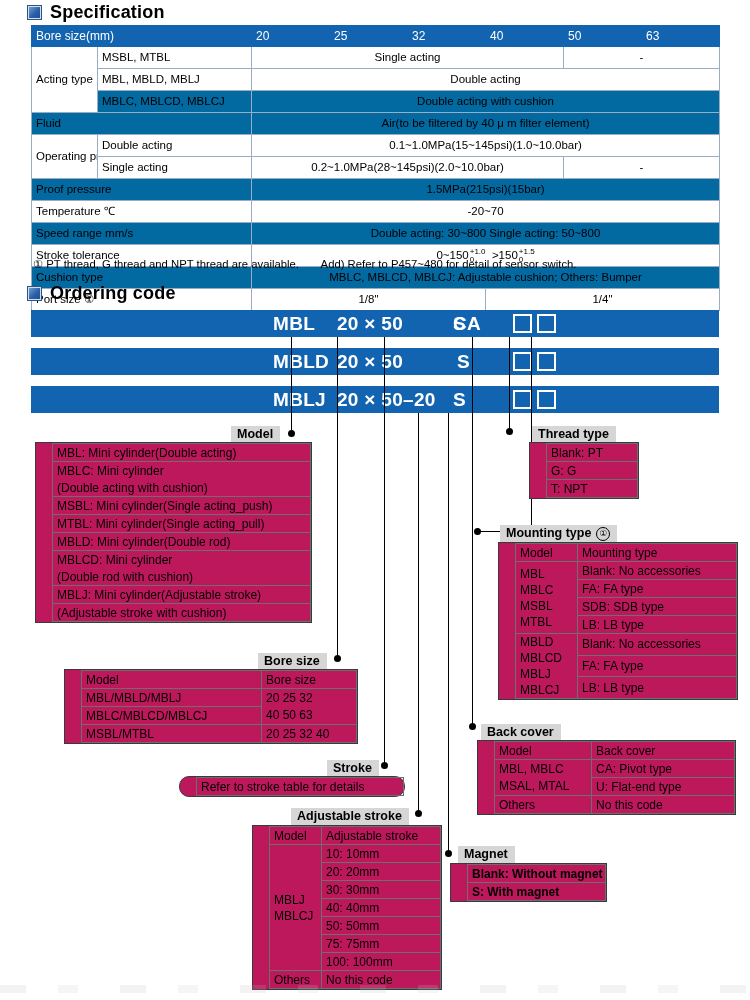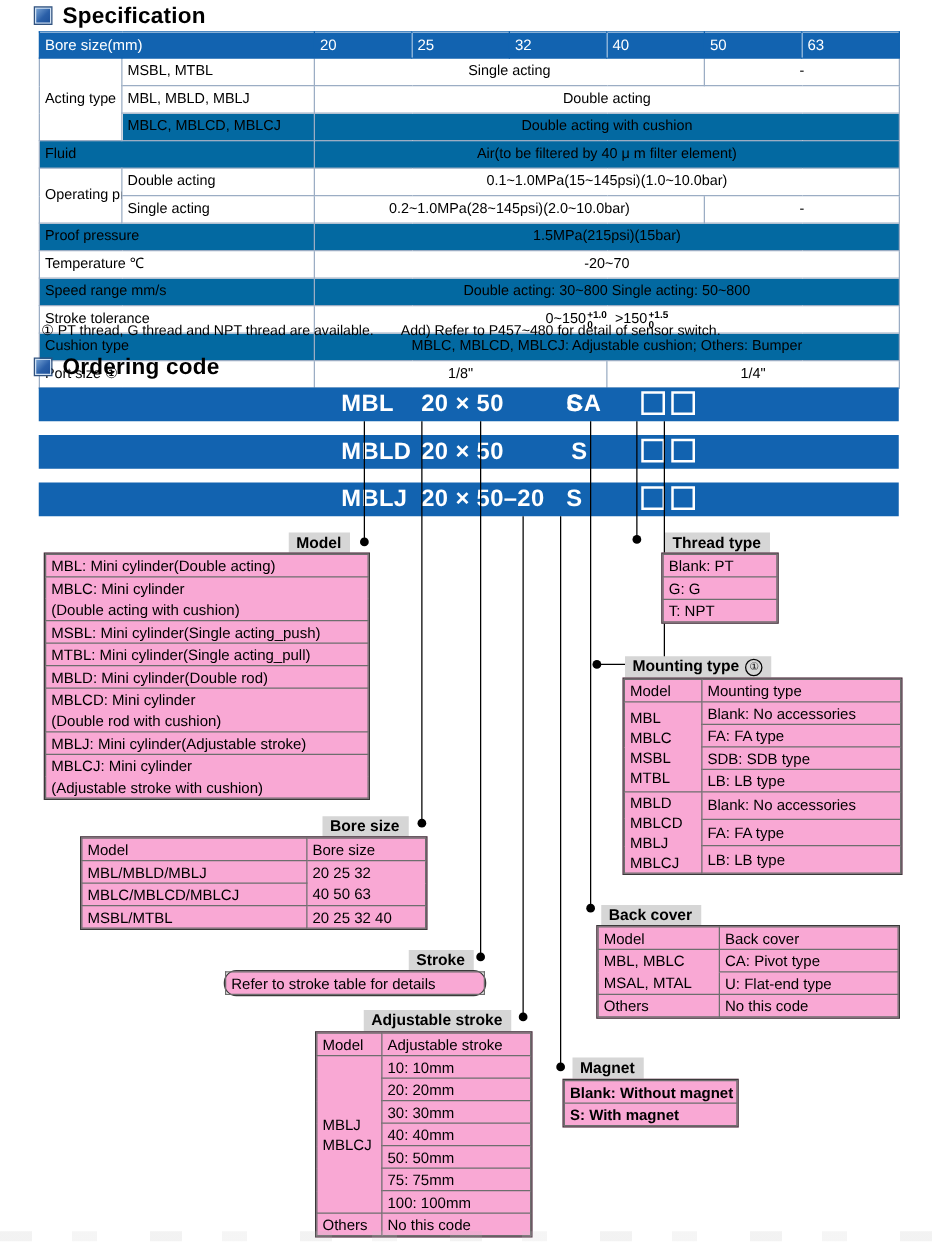--- a/index.html
+++ b/index.html
@@ -49,21 +49,21 @@
   #spec-table .hdr td.num{text-align:left;}
   .shade{background:#0369a1;}
   .ctr{text-align:center;}
   .lbl{padding-left:3px;}
   .vmid{vertical-align:middle;}
   .sup{
     display:inline-block;vertical-align:middle;
     font-size:8px;line-height:.95;text-align:left;
     margin-left:1px;
   }
-  .sup b{display:block;font-weight:bold;}
+  .sup b{display:block;font-weight:normal;}
 
   
   #footnote{
     position:absolute;left:33px;top:258px;
     font-size:11.3px;white-space:nowrap;
   }
   #footnote .gap{display:inline-block;width:16px;}
 
   
   .obar{
@@ -103,22 +103,23 @@
     border:1px solid #000;border-radius:50%;
     font-size:8.5px;line-height:11px;text-align:center;
     font-weight:normal;vertical-align:1px;margin-left:5px;
     background:transparent;
   }
 
   
   .cbox{
     position:absolute;
     border:1px solid #3a3a3a;
-    background:#f9a8d4;
+    background:#be185d;
     font-size:12px;
+    padding-left:16px;
   }
   .cbox table{border-collapse:collapse;width:100%;table-layout:fixed;}
   .cbox td{
     border:1px solid #6e6e6e;
     padding:0px 4px;
     height:17px;
     line-height:16px;
     white-space:nowrap;
     vertical-align:middle;
   }
@@ -319,23 +320,20 @@
     <tr>
           <td class="nbb">MBLCD: Mini cylinder</td>
         </tr>
     <tr>
           <td class="nbt ind2">(Double rod with cushion)</td>
         </tr>
     <tr>
           <td>MBLJ: Mini cylinder(Adjustable stroke)</td>
         </tr>
     <tr>
-          <td class="nbb">MBLCJ: Mini cylinder</td>
-        </tr>
-    <tr>
           <td class="nbt ind2">(Adjustable stroke with cushion)</td>
         </tr>
   </tbody>
     </table>
 </div>
 
 <div class="tab" style="left:532px;top:426px;">
   <span>Thread type</span>
 </div>
 <div class="cbox" style="left:529px;top:442px;width:92px;">

